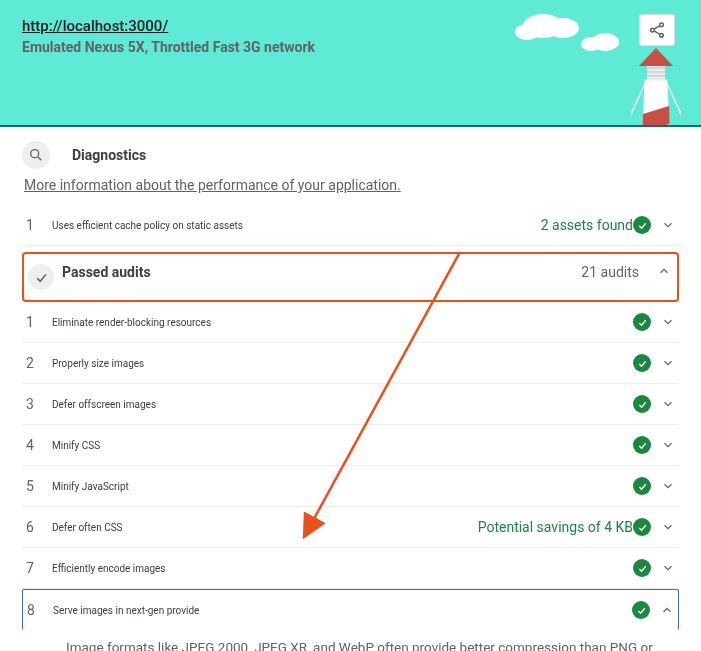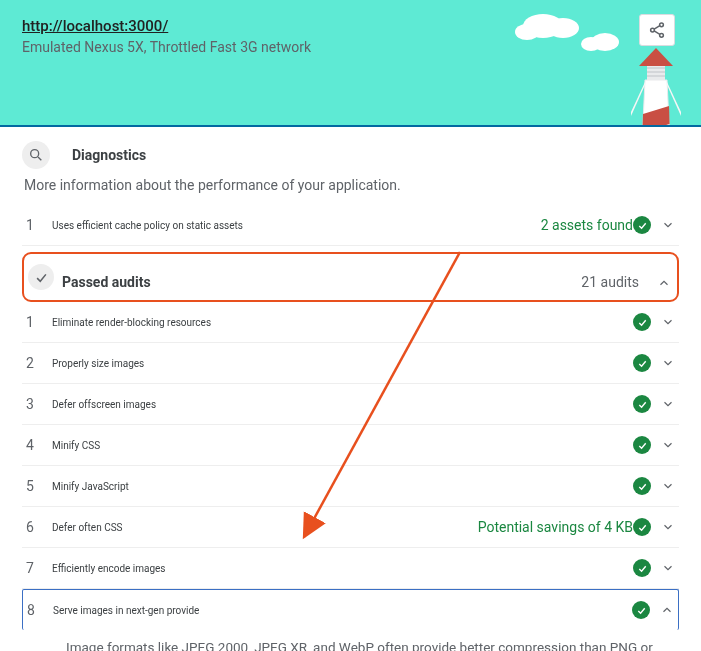--- a/index.html
+++ b/index.html
@@ -21,20 +21,21 @@
   .url {
     font-size: 15px;
     text-decoration: underline;
     color: #212121;
     font-weight: 500;
   }
   .emulated {
     font-size: 14px;
     color: #5f6368;
     margin-top: 4px;
+    font-weight: bold;
   }
   .share-btn {
     position: absolute;
     top: 14px;
     right: 26px;
     width: 36px;
     height: 32px;
     background: #fff;
     border: 1px solid #dadce0;
     border-radius: 3px;
@@ -76,20 +77,21 @@
   .section-title {
     font-weight: 700;
     font-size: 14px;
     color: #3c4043;
     padding-left: 12px;
   }
   .section-desc {
     color: #5f6368;
     font-size: 14px;
     margin: 6px 0 12px 2px;
+    text-decoration: underline;
   }
 
   .audit-row {
     display: flex;
     align-items: center;
     padding: 11px 4px;
     border-bottom: 1px solid #eee;
   }
   .audit-num {
     width: 26px;
@@ -112,24 +114,24 @@
     display:flex; align-items:center; justify-content:center;
     margin-right: 10px;
   }
   .check-badge svg { width:11px; height:11px; }
   .chev {
     width: 14px; color:#5f6368;
   }
 
   .group-header {
     display: flex;
-    align-items:flex-end;
+    align-items:flex-start;
     padding: 10px 6px 10px 4px;
     border: 2px solid #e8501e;
-    border-radius: 9px;
+    border-radius: 4px;
     margin-top: 6px;
     position: relative;
   }
   .group-icon {
     width: 26px; height: 26px;
     border-radius:50%;
     background:#eee;
     display:flex;align-items:center;justify-content:center;
     color:#5f6368;
     margin-right: 8px;

